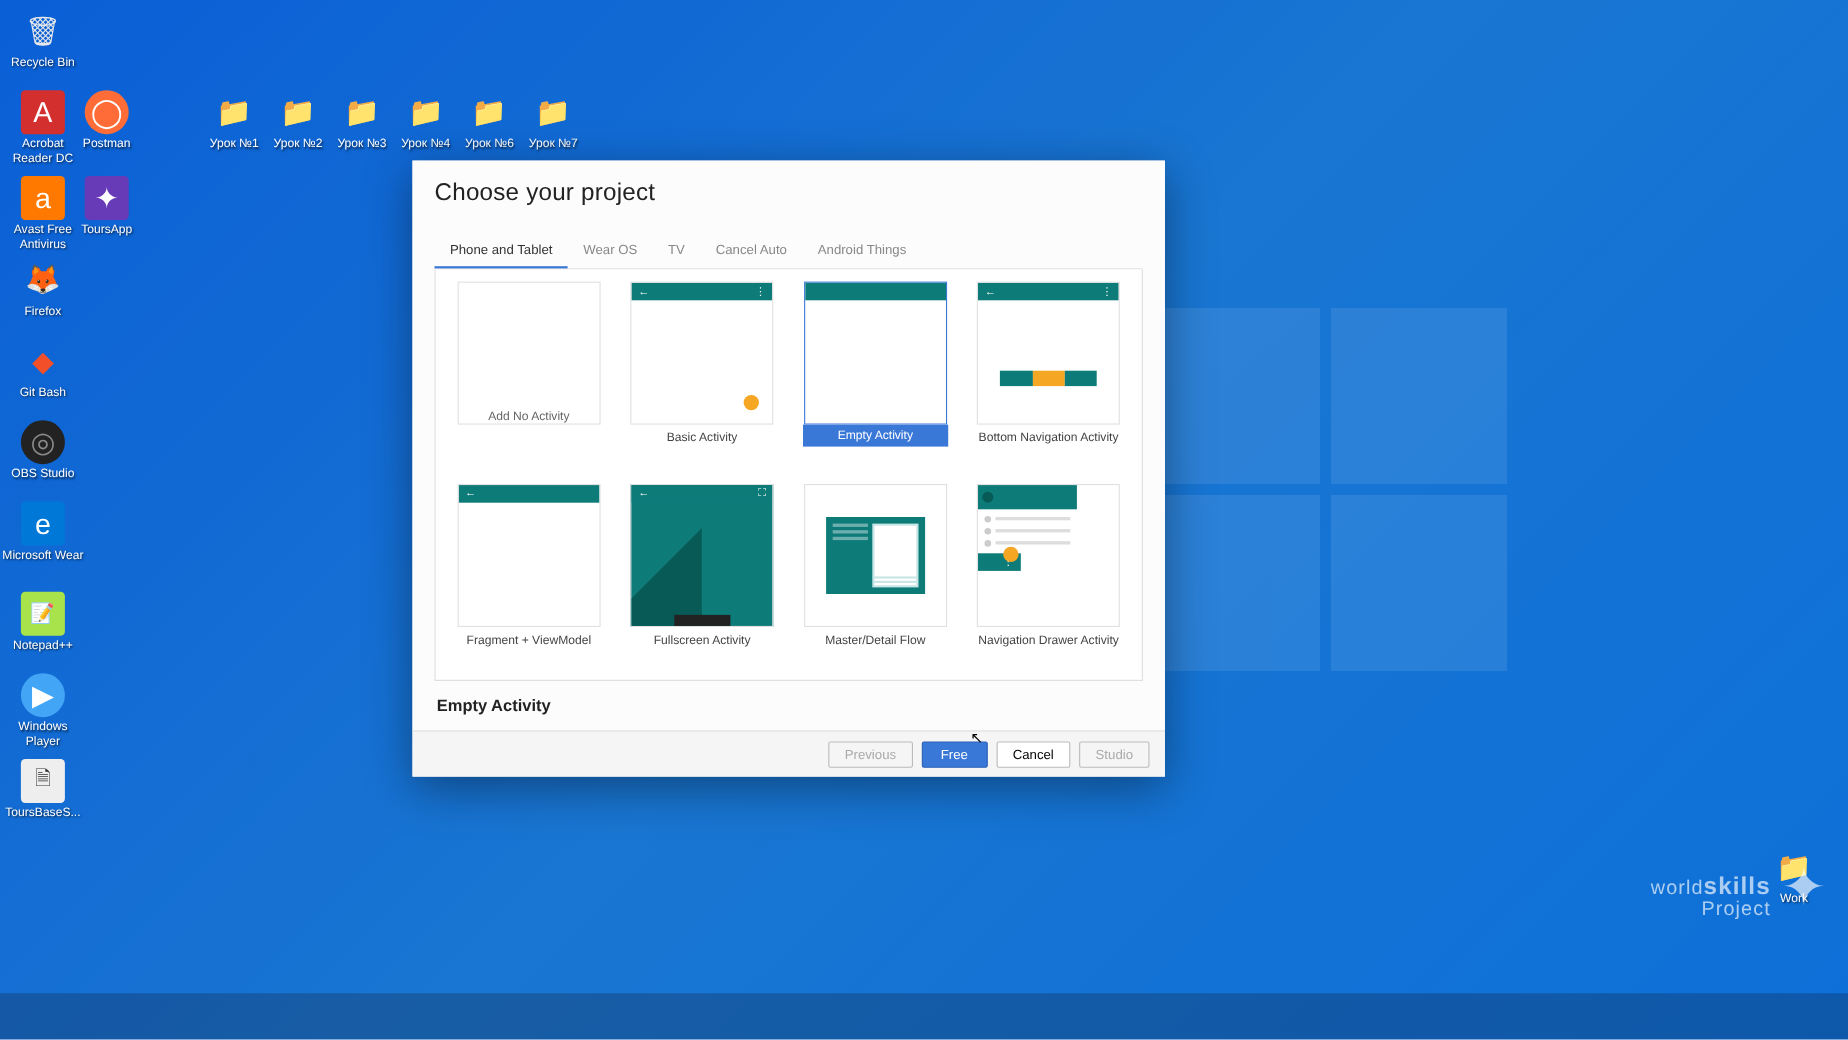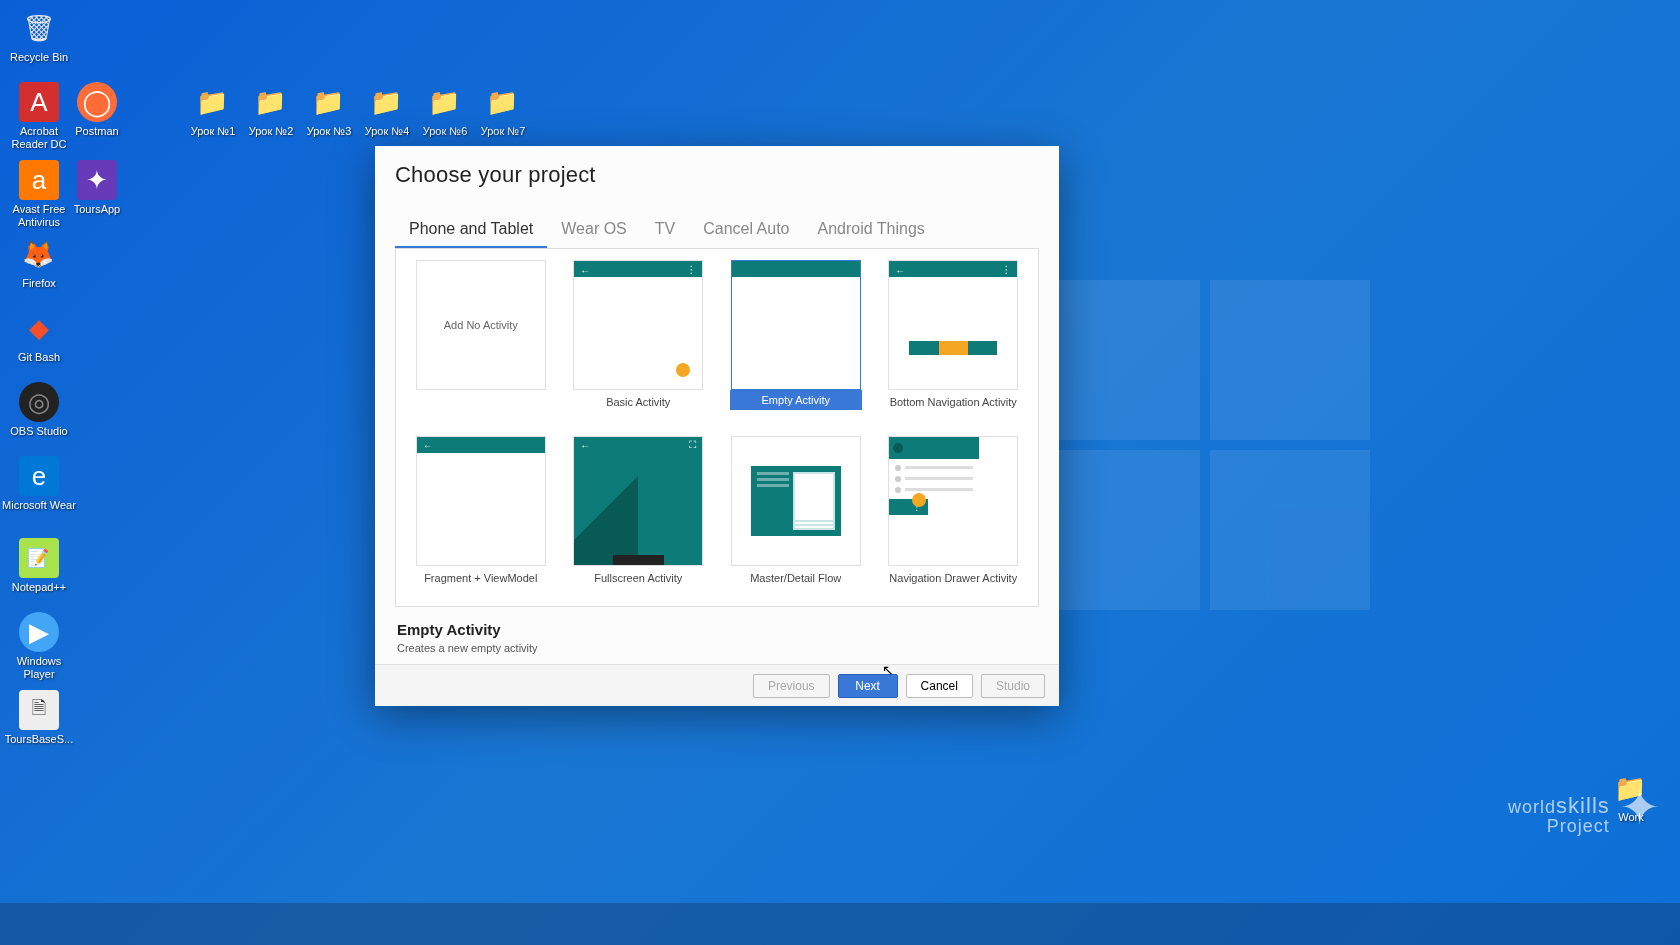--- a/index.html
+++ b/index.html
@@ -102,21 +102,21 @@
   margin-bottom: 24px;
   letter-spacing: 0.2px;
 }
 .tabs {
   border-bottom: 1px solid #ddd;
   display: flex;
   gap: 0;
 }
 .tab {
   padding: 8px 14px;
-  font-size: 16px;
+  font-size: 12px;
   color: #888;
   cursor: pointer;
   border-bottom: 2px solid transparent;
 }
 .tab.active {
   color: #333;
   border-bottom-color: #3a78d8;
 }
 .template-grid {
   flex: 1;
@@ -209,21 +209,21 @@
 .watermark {
   position: absolute;
   right: 20px;
   bottom: 110px;
   display: flex;
   align-items: flex-end;
   gap: 10px;
   opacity: 0.65;
 }
 .watermark .ws { font-size: 18px; letter-spacing:1px; color:#fff; text-align:right; line-height:1; }
-.watermark .ws .big { font-size:22px; font-weight:400; }
+.watermark .ws .big { font-size:22px; font-weight:700; }
 .watermark .star { font-size:48px; color:#fff; }
 
 
 .taskbar {
   position: absolute;
   left:0; right:0; bottom:0;
   height: 42px;
   background: rgba(20,20,30,0.25);
 }
 
@@ -332,21 +332,21 @@
     <div class="tabs">
       <div class="tab active">Phone and Tablet</div>
       <div class="tab">Wear OS</div>
       <div class="tab">TV</div>
       <div class="tab">Cancel Auto</div>
       <div class="tab">Android Things</div>
     </div>
     <div class="template-grid">
 
       <div class="template-card">
-        <div class="template-preview" style="display:flex;align-items:center;justify-content:center;">
+        <div class="template-preview" style="display:flex;align-items:center;justify-content:flex-end;">
           <span style="font-size:11px;color:#666;">Add No Activity</span>
         </div>
         <div class="template-label" style="visibility:hidden;">.</div>
       </div>
 
       <div class="template-card">
         <div class="template-preview">
           <div class="appbar">
               <span>←</span>
               <span>⋮</span>
@@ -451,26 +451,25 @@
                 <span>⋮</span>
               </div>
             <div style="position:absolute;right:2px;bottom:8px;width:14px;height:14px;background:#f5a623;border-radius:50%;"></div>
           </div>
         </div>
         <div class="template-label">Navigation Drawer Activity</div>
       </div>
     </div>
     <div class="description">
       <h2>Empty Activity</h2>
-      <p>Creates a new empty activity</p>
     </div>
   </div>
   <div class="footer">
     <button class="btn disabled">Previous</button>
-    <button class="btn primary">Next</button>
+    <button class="btn primary">Free</button>
     <button class="btn">Cancel</button>
     <button class="btn disabled">Studio</button>
   </div>
 </div>
 
 <div class="watermark">
   <div class="ws">
     <span>world</span><span class="big">skills</span><br>
     <span>Project</span>
   </div>

